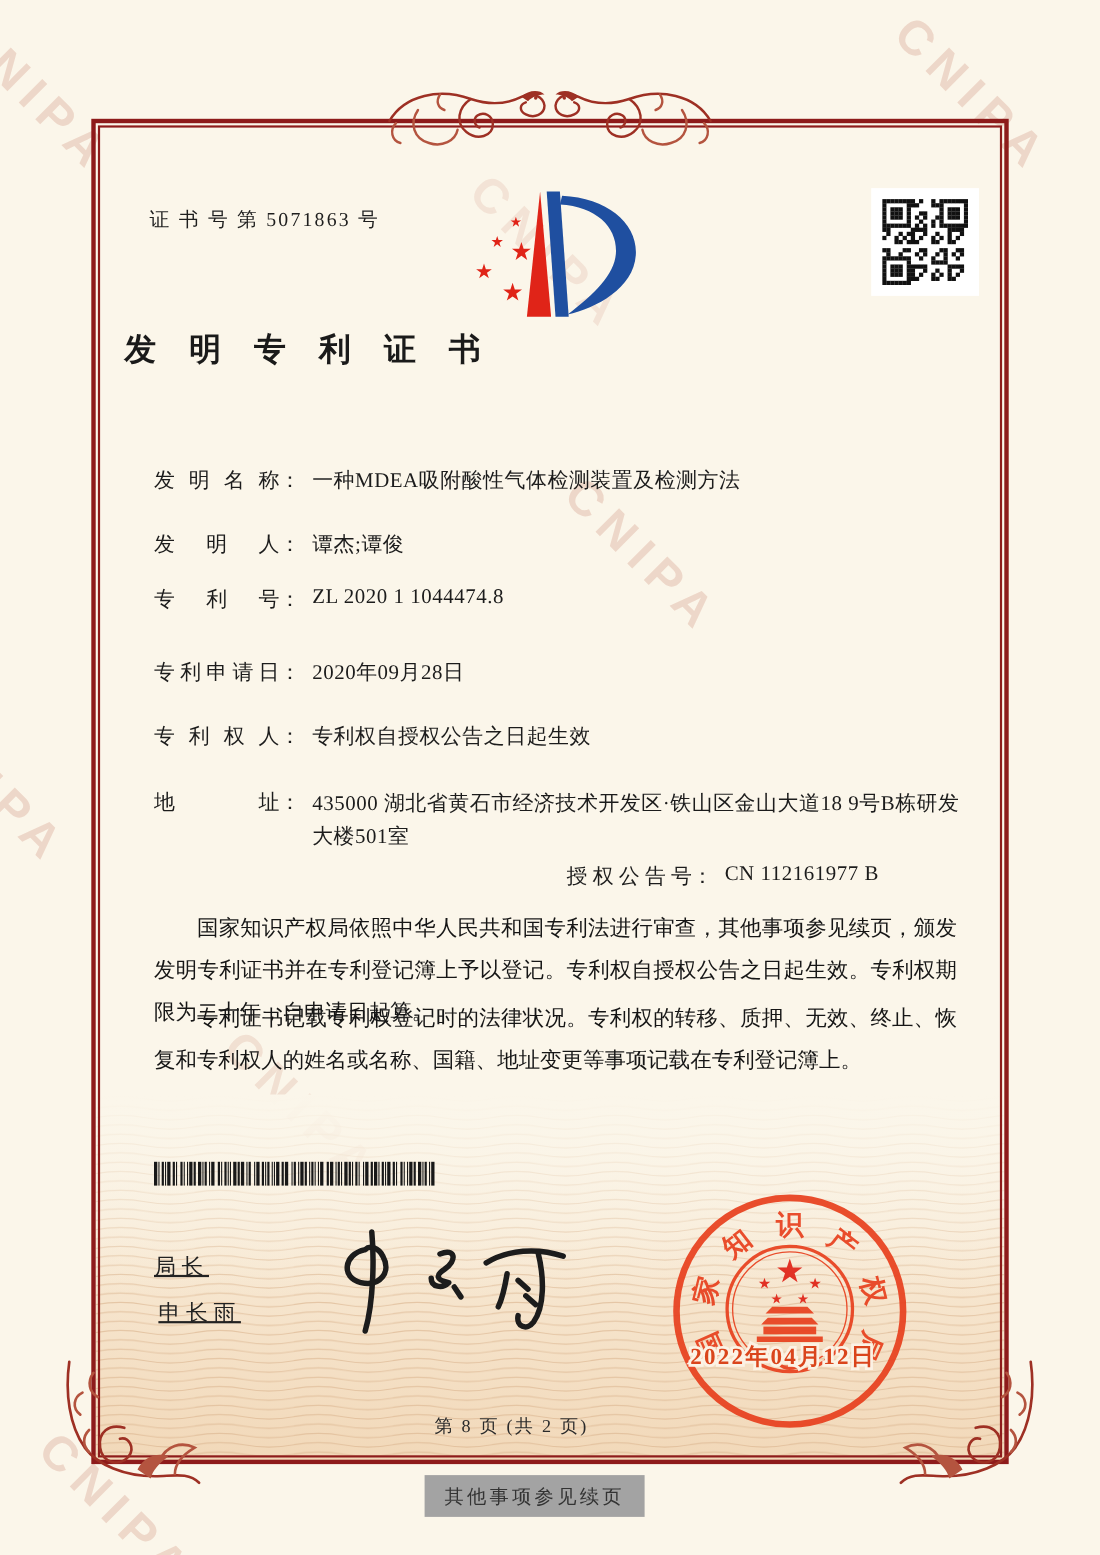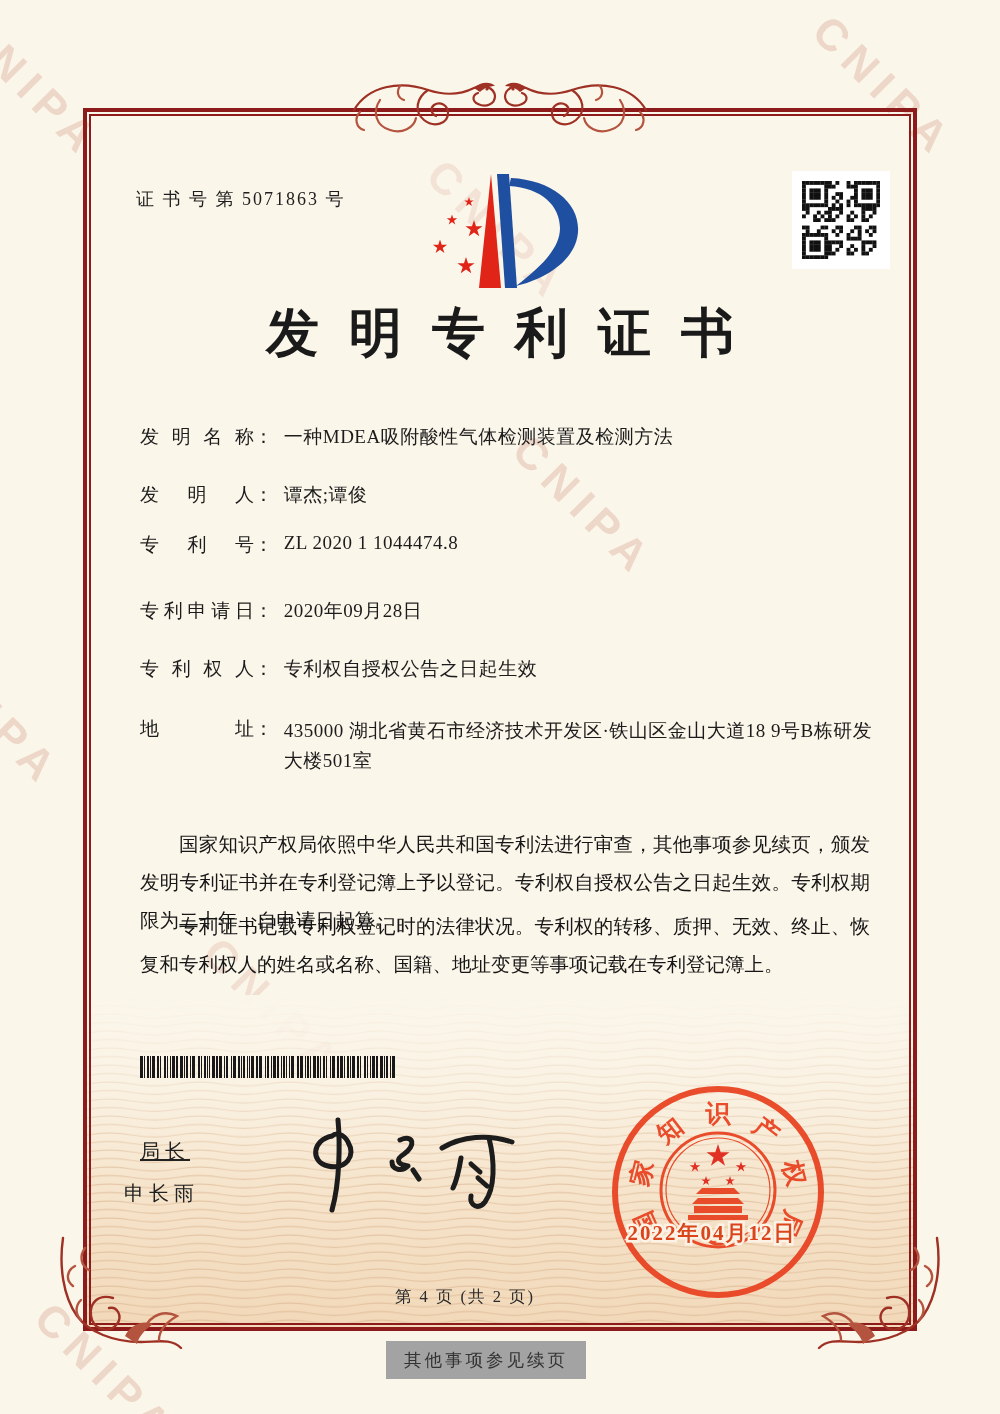--- a/index.html
+++ b/index.html
@@ -21,37 +21,37 @@
   
   .frame{position:absolute;left:83px;top:108px;width:834px;height:1223px;
       border:4px solid #8e1b1b;box-sizing:border-box;}
   .frame-inner{position:absolute;inset:2px;border:2px solid #8e1b1b;}
 
   .cert-no{position:absolute;left:136px;top:187px;font-size:18px;letter-spacing:2px;color:#1e1e1e;}
 
   .qr-box{position:absolute;left:792px;top:171px;width:98px;height:98px;background:#fff;}
   .qr-box svg{position:absolute;left:10px;top:10px;}
 
-  .title{position:absolute;left:83px;top:298px;width:834px;text-align:center;
-      font-size:53px;font-weight:600;letter-spacing:30px;text-indent:30px;color:#1a1a1a;}
+  .title{position:absolute;left:83px;top:298px;width:834px;text-align:left;
+      font-size:29px;font-weight:600;letter-spacing:30px;text-indent:30px;color:#1a1a1a;}
 
   .frow{position:absolute;left:140px;font-size:19px;color:#1c1c1c;white-space:nowrap;}
   .flabel{display:inline-block;width:114px;text-align:justify;text-align-last:justify;vertical-align:top;}
   .fcolon{display:inline-block;vertical-align:top;}
   .fvalue{display:inline-block;margin-left:6px;vertical-align:top;letter-spacing:.5px;font-family:Liberation Serif, serif;}
   .addr-val{white-space:normal;width:600px;line-height:30px;}
   .auth2{position:absolute;left:375px;top:0;}
 
   .para{position:absolute;left:140px;width:730px;font-size:19.5px;line-height:38px;
       text-align:justify;text-indent:2em;color:#161616;}
 
   .barcode{position:absolute;left:140px;top:1056px;}
 
   .sig-title{position:absolute;left:140px;top:1138px;font-size:20px;letter-spacing:5px;text-decoration:underline;}
-  .sig-name{position:absolute;left:124px;top:1180px;font-size:20px;letter-spacing:5px;}
+  .sig-name{position:absolute;left:144px;top:1180px;font-size:20px;letter-spacing:5px;text-decoration:underline;}
   .sig-hand{position:absolute;left:292px;top:1112px;}
 
   .seal{position:absolute;left:600px;top:1078px;}
 
   .page-info{position:absolute;left:85px;top:1286px;width:760px;text-align:center;
       font-size:16.5px;letter-spacing:2px;color:#2a2a2a;}
   .cont-note{position:absolute;left:386px;top:1341px;background:#a3a3a3;
       padding:7px 18px;font-size:17.5px;letter-spacing:3px;color:#333;}
 
   .orn{position:absolute;pointer-events:none;}
@@ -361,20 +361,24 @@
 </div>
 <div class="frow" style="top:656px">
   <span class="flabel">专 利 权 人</span><span class="fcolon">：</span>
   <span class="fvalue">专利权自授权公告之日起生效</span>
 </div>
 <div class="frow" style="top:716px">
   <span class="flabel">地 址</span><span class="fcolon">：</span>
   <span class="fvalue addr-val">435000 湖北省黄石市经济技术开发区·铁山区金山大道18 9号B栋研发大楼501室</span>
 </div>
 <div class="frow" style="top:784px;width:730px">
+  <span class="auth2">
+    <span class="flabel">授 权 公 告 号</span><span class="fcolon">：</span>
+    <span class="fvalue">CN 112161977 B</span>
+  </span>
 </div>
 
 <div class="para" style="top:826px">国家知识产权局依照中华人民共和国专利法进行审查，其他事项参见续页，颁发发明专利证书并在专利登记簿上予以登记。专利权自授权公告之日起生效。专利权期限为二十年，自申请日起算。</div>
 <div class="para" style="top:908px">专利证书记载专利权登记时的法律状况。专利权的转移、质押、无效、终止、恢复和专利权人的姓名或名称、国籍、地址变更等事项记载在专利登记簿上。</div>
 
 <svg class="barcode" id="barcode-svg" width="264" height="22">
     <rect x="0" y="0" width="3" height="22" fill="#181818"></rect>
     <rect x="4" y="0" width="1" height="22" fill="#181818"></rect>
     <rect x="7" y="0" width="2" height="22" fill="#181818"></rect>
     <rect x="10" y="0" width="1" height="22" fill="#181818"></rect>
@@ -510,14 +514,14 @@
         <path d="M92,126 L144,126 L138,120 L98,120 Z"></path>
         <rect x="94" y="128" width="48" height="7"></rect>
         <rect x="88" y="137" width="60" height="5"></rect>
       </g>
       <path d="M104,152 a14,14 0 0 0 28,0" stroke-width="3"></path>
     </g>
     <text x="112" y="162" text-anchor="middle" font-family="'Liberation Serif','DejaVu Serif',serif" font-size="21" font-weight="bold" letter-spacing="2" fill="#d93a10" stroke="#fdf4e8" stroke-width="5" paint-order="stroke">2022年04月12日</text>
   </g>
 </svg>
 
-<div class="page-info">第 4 页 (共 2 页)</div>
+<div class="page-info">第 8 页 (共 2 页)</div>
 <div class="cont-note">其他事项参见续页</div>
 
 </body></html>

